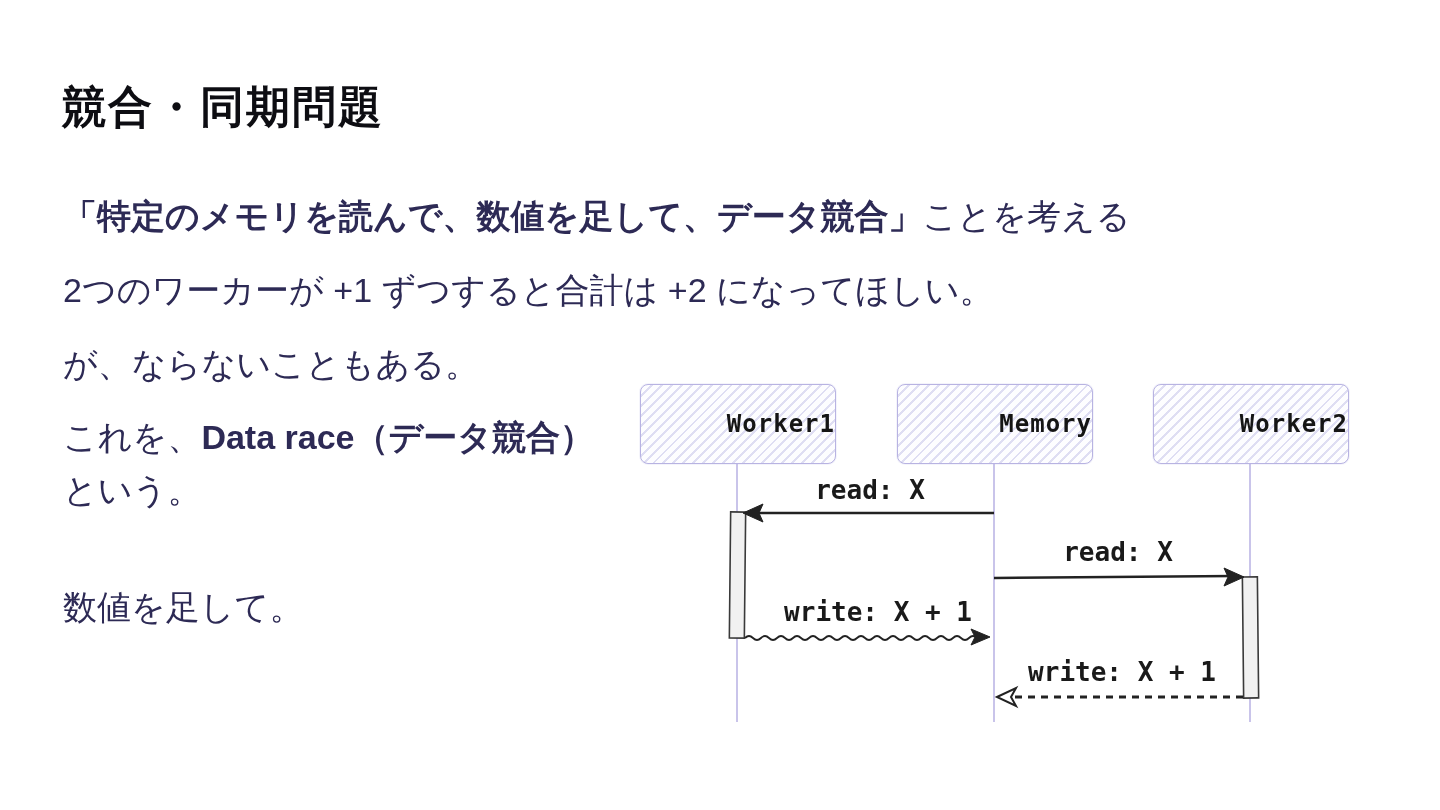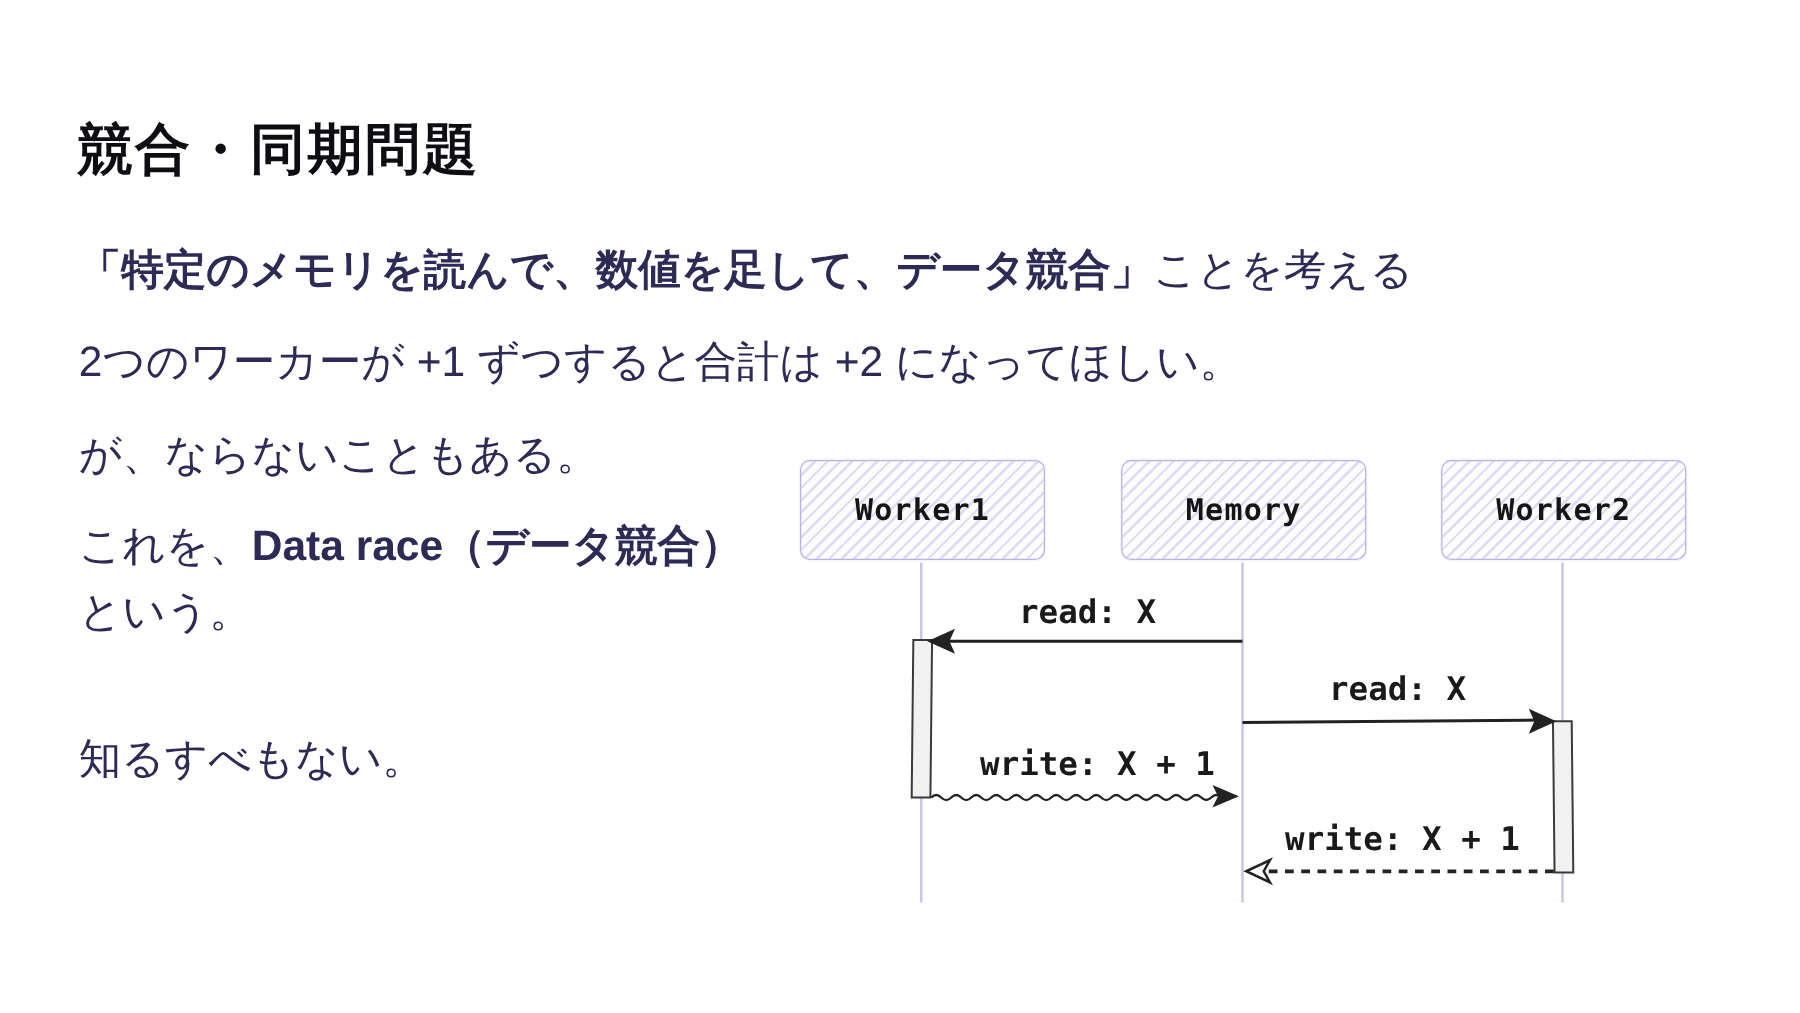--- a/index.html
+++ b/index.html
@@ -2,36 +2,36 @@
 <html><head>
 <meta charset="utf-8">
 <style>
   html,body{margin:0;padding:0;background:#ffffff;}
   .slide{
     position:relative;width:1440px;height:810px;background:#ffffff;overflow:hidden;
     font-family:"Liberation Sans",sans-serif;
   }
   .title{
     position:absolute;left:62px;top:78px;
-    font-size:44px;font-weight:800;color:#0d0d12;letter-spacing:2px;margin-top:12px;
+    font-size:44px;font-weight:800;color:#0d0d12;letter-spacing:2px;
   }
   .para{
     position:absolute;left:63px;color:#2d2a55;font-size:34px;line-height:53px;
     white-space:nowrap;font-weight:400;
   }
   .p1{top:190px;} .p2{top:264px;} .p3{top:338px;} .p4{top:411px;} .p5{top:528px;}
   .bold{font-weight:700;}
   
   .diagram{position:absolute;left:630px;top:368px;width:740px;height:370px;}
   .participant{
-    position:absolute;top:0;width:194px;height:78px;border-radius:8px;
+    position:absolute;top:16px;width:194px;height:78px;border-radius:8px;
     border:1.6px solid #b8b3e2;
     background-color:#fdfdff;
     background-image:repeating-linear-gradient(135deg,rgba(186,184,228,.45) 0 2px,rgba(255,255,255,0) 2px 7px);
-    display:flex;align-items:center;justify-content:center;
+    display:flex;align-items:center;justify-content:flex-end;
     box-shadow:0 0 0 1px rgba(184,179,226,.15);
   }
   .participant .plabel{
     font-family:"DejaVu Sans Mono",monospace;font-size:24px;font-weight:700;color:#151515;
     letter-spacing:1px;
   }
   .box-w1{left:10px;} .box-mem{left:267px;} .box-w2{left:523px;}
   .dsvg{position:absolute;left:0;top:0;}
   .msg-label{
     position:absolute;transform:translate(-50%,-50%);
@@ -62,21 +62,21 @@
     <span>これを、</span><span class="bold">Data race（データ競合）</span><br>
     <span>という。</span>
   </div>
 
   <div class="para p3">
     <span>が、ならないこともある。</span>
   </div>
 
   <div class="para p5">
     <br>
-    <span>知るすべもない。</span>
+    <span>数値を足して。</span>
   </div>
 
   <div class="diagram">
 
     <svg class="dsvg" width="740" height="370" viewBox="0 0 740 370">
 
       <line x1="107" y1="82" x2="107" y2="354" stroke="#c9c4ea" stroke-width="2"></line>
       <line x1="364" y1="82" x2="364" y2="354" stroke="#c9c4ea" stroke-width="2"></line>
       <line x1="620" y1="82" x2="620" y2="354" stroke="#c9c4ea" stroke-width="2"></line>
 

